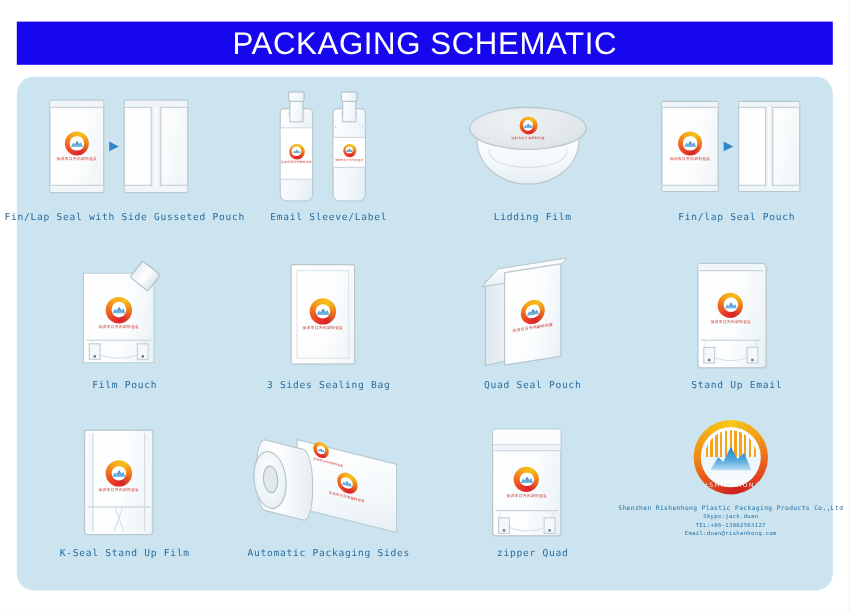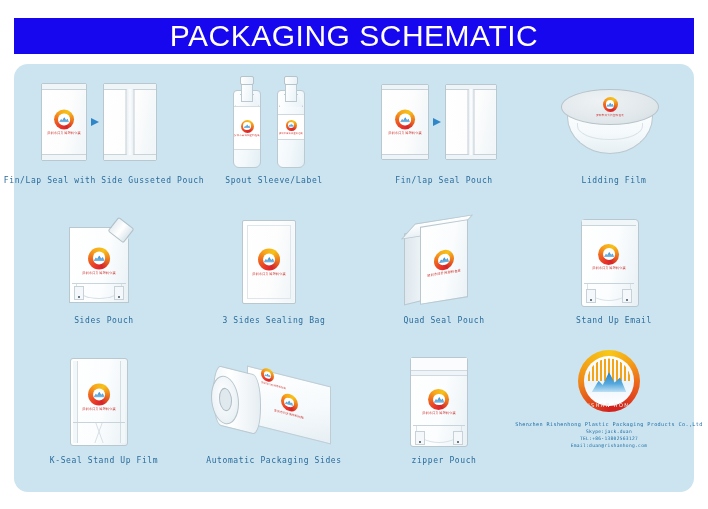--- a/index.html
+++ b/index.html
@@ -7,21 +7,21 @@
     width:708px;height:509px;background:#ffffff;
     font-family:"DejaVu Sans Mono","Liberation Mono",monospace;
     overflow:hidden;position:relative;
   }
   .header-banner{
     position:absolute;left:14px;top:18px;width:680px;height:36px;
     background:#1707ef;display:flex;align-items:center;justify-content:center;
   }
   .header-title{
     color:#ffffff;font-family:"Liberation Sans","DejaVu Sans",sans-serif;
-    font-size:30px;letter-spacing:.5px;font-weight:400;
+    font-size:26px;letter-spacing:.5px;font-weight:400;
   }
   .panel{
     position:absolute;left:14px;top:64px;width:680px;height:428px;
     background:#cbe4ef;border-radius:14px;
   }
   .grid{
     position:absolute;left:0;top:4px;width:680px;height:420px;
     display:grid;grid-template-columns:repeat(4,170px);grid-template-rows:repeat(3,140px);
   }
   .cell{position:relative;display:flex;flex-direction:column;align-items:center;justify-content:flex-start;}
@@ -323,21 +323,39 @@
           <div class="label-band">
             <div class="logo">
               <div class="logo-ring" style="width:11px;height:11px;">
                 <div class="logo-mtn"></div>
               </div>
               <div class="logo-text" style="font-size:2.2px;">深圳市日升鸿塑料包装</div>
             </div>
           </div>
         </div>
       </div>
-      <div class="caption">Spout Sleeve/Label</div>
+      <div class="caption">Email Sleeve/Label</div>
+    </div>
+
+    <div class="cell">
+      <div class="art">
+        <div class="bowl">
+          <div class="body"></div>
+          <div class="inner-line"></div>
+          <div class="lid">
+            <div class="logo">
+              <div class="logo-ring" style="width:15px;height:15px;">
+                <div class="logo-mtn"></div>
+              </div>
+              <div class="logo-text" style="font-size:2.6px;">深圳市日升鸿塑料包装</div>
+            </div>
+          </div>
+        </div>
+      </div>
+      <div class="caption">Lidding Film</div>
     </div>
 
     <div class="cell">
       <div class="art r1c1">
         <div class="pouch finlap-front">
           <div class="tb"></div>
           <div class="bb"></div>
           <div style="position:absolute;left:50%;top:50%;transform:translate(-50%,-50%);">
             <div class="logo">
               <div class="logo-ring" style="width:20px;height:20px;">
@@ -350,38 +368,20 @@
         <div class="arrow-wrap">
           <div class="arrow"></div>
         </div>
         <div class="pouch finlap-back">
           <div style="position:absolute;left:0;right:0;top:0;height:4px;background:#eef4f7;border-bottom:1px solid #c7d2d9;"></div>
           <div style="position:absolute;left:0;right:0;bottom:0;height:4px;background:#eef4f7;border-top:1px solid #c7d2d9;"></div>
           <div class="fin"></div>
         </div>
       </div>
       <div class="caption">Fin/lap Seal Pouch</div>
-    </div>
-
-    <div class="cell">
-      <div class="art">
-        <div class="bowl">
-          <div class="body"></div>
-          <div class="inner-line"></div>
-          <div class="lid">
-            <div class="logo">
-              <div class="logo-ring" style="width:15px;height:15px;">
-                <div class="logo-mtn"></div>
-              </div>
-              <div class="logo-text" style="font-size:2.6px;">深圳市日升鸿塑料包装</div>
-            </div>
-          </div>
-        </div>
-      </div>
-      <div class="caption">Lidding Film</div>
     </div>
 
     <div class="cell">
       <div class="art">
         <div class="spout-pouch">
           <div class="bag">
             <div style="position:absolute;left:50%;top:44%;transform:translate(-50%,-50%);">
               <div class="logo">
                 <div class="logo-ring" style="width:22px;height:22px;">
                   <div class="logo-mtn"></div>
@@ -389,21 +389,21 @@
                 <div class="logo-text">深圳市日升鸿塑料包装</div>
               </div>
             </div>
             <div class="base"></div>
             <div class="notch" style="left:4px;"></div>
             <div class="notch" style="right:4px;"></div>
           </div>
           <div class="spout"></div>
         </div>
       </div>
-      <div class="caption">Sides Pouch</div>
+      <div class="caption">Film Pouch</div>
     </div>
 
     <div class="cell">
       <div class="art">
         <div class="pouch threeside">
           <div class="inner"></div>
           <div style="position:absolute;left:50%;top:50%;transform:translate(-50%,-50%);">
             <div class="logo">
               <div class="logo-ring" style="width:22px;height:22px;">
                 <div class="logo-mtn"></div>
@@ -512,21 +512,21 @@
                 <div class="logo-mtn"></div>
               </div>
               <div class="logo-text">深圳市日升鸿塑料包装</div>
             </div>
           </div>
           <div class="zbase"></div>
           <div class="notch" style="left:5px;"></div>
           <div class="notch" style="right:5px;"></div>
         </div>
       </div>
-      <div class="caption">zipper Pouch</div>
+      <div class="caption">zipper Quad</div>
     </div>
 
     <div class="cell company">
       <div class="emblem">
         <div class="inner-disc"></div>
         <div class="rays"></div>
         <div class="mountains"></div>
         <div class="arc-text">RISHAN HONG</div>
       </div>
       <div class="company-name">Shenzhen Rishenhong Plastic Packaging Products Co.,Ltd</div>

